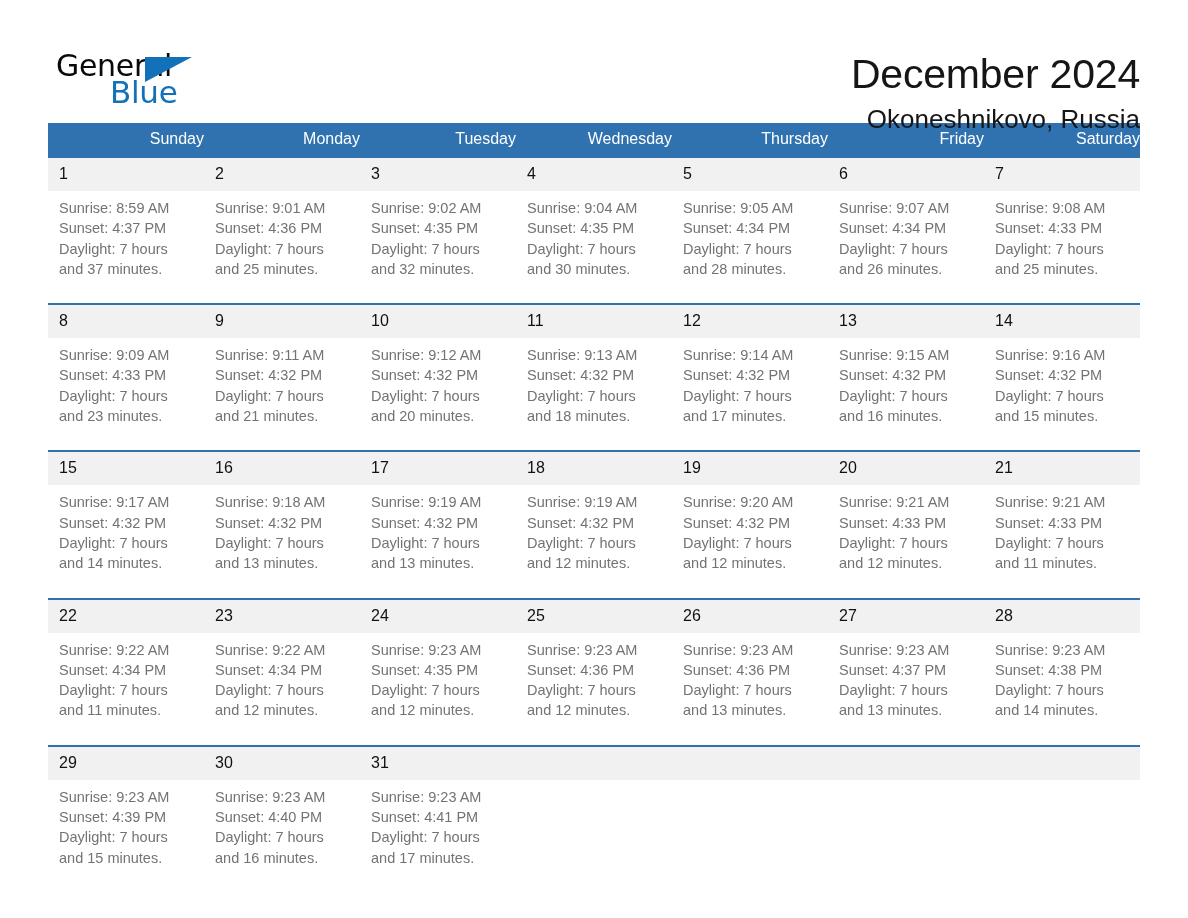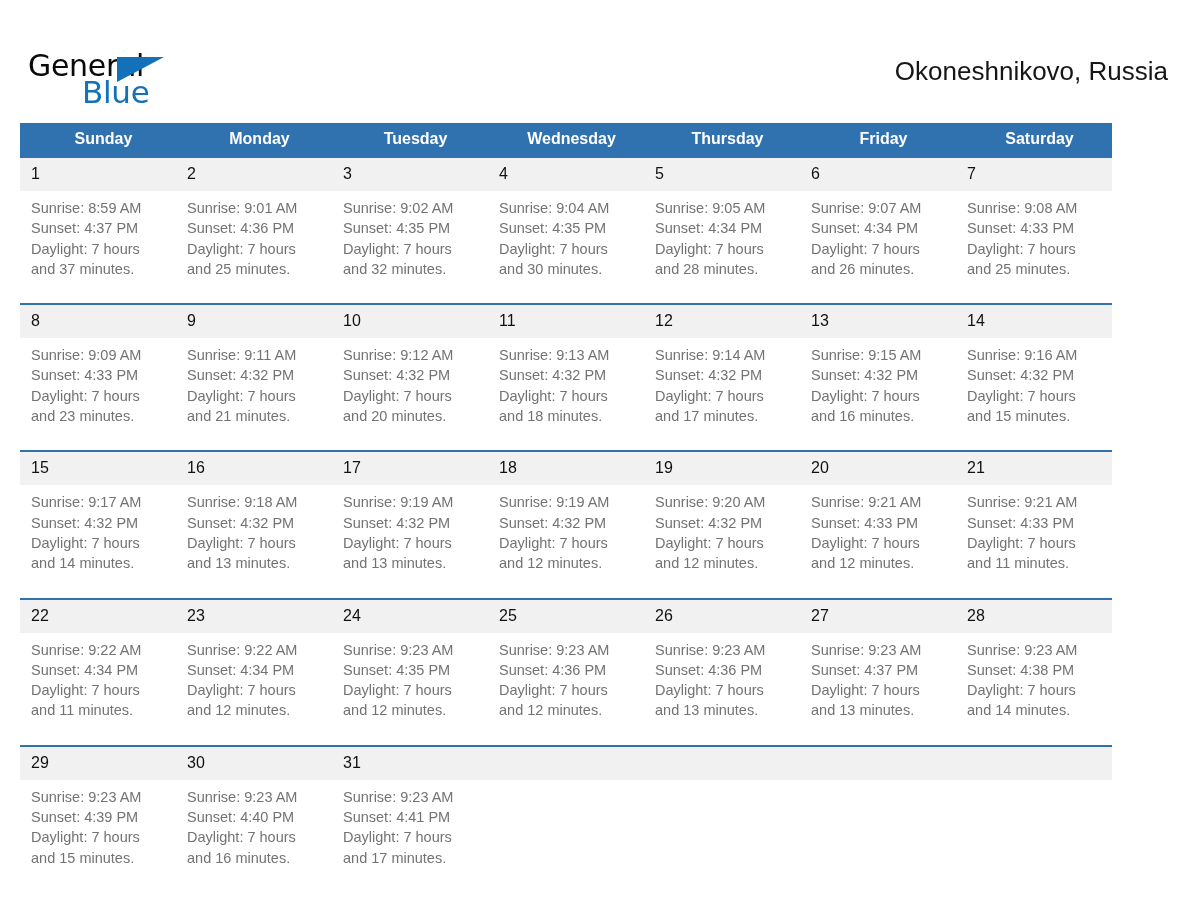--- a/index.html
+++ b/index.html
@@ -13,21 +13,21 @@
     background: #ffffff;
     font-family: "Liberation Sans", sans-serif;
     color: #1a1a1a;
     overflow: hidden;
   }
   .page {
     position: relative;
     width: 1188px;
     height: 835px;
     box-sizing: border-box;
-    padding: 0 20px;
+    padding: 0 48px;
   }
 
   
   .top {
     display: flex;
     align-items: flex-start;
     justify-content: space-between;
     padding-top: 48px;
     height: 108px;
     box-sizing: border-box;
@@ -94,22 +94,22 @@
   .calendar {
     margin-top: 15px;
     width: 1092px;
     border-collapse: collapse;
     table-layout: fixed;
   }
   .calendar th {
     background: #3071b0;
     color: #ffffff;
     font-size: 16px;
-    font-weight: 700;
-    text-align: center;
+    font-weight: 400;
+    text-align: right;
     padding: 7px 0 8px 11px;
     height: 20px;
     box-sizing: border-box;
   }
   .calendar td {
     vertical-align: top;
     padding: 0;
     width: 156px;
     border-top: 2px solid #3071b0;
     background: #ffffff;
@@ -147,20 +147,21 @@
 
   <div class="top">
 
     <div class="brand">
       <span class="brand-general">General</span>
       <span class="brand-triangle"></span>
       <span class="brand-blue">Blue</span>
     </div>
 
     <div class="titles">
+      <div class="month-title">December 2024</div>
       <div class="location">Okoneshnikovo, Russia</div>
     </div>
 
   </div>
 
   <table class="calendar">
     <thead>
       <tr>
         <th>Sunday</th>
         <th>Monday</th>

